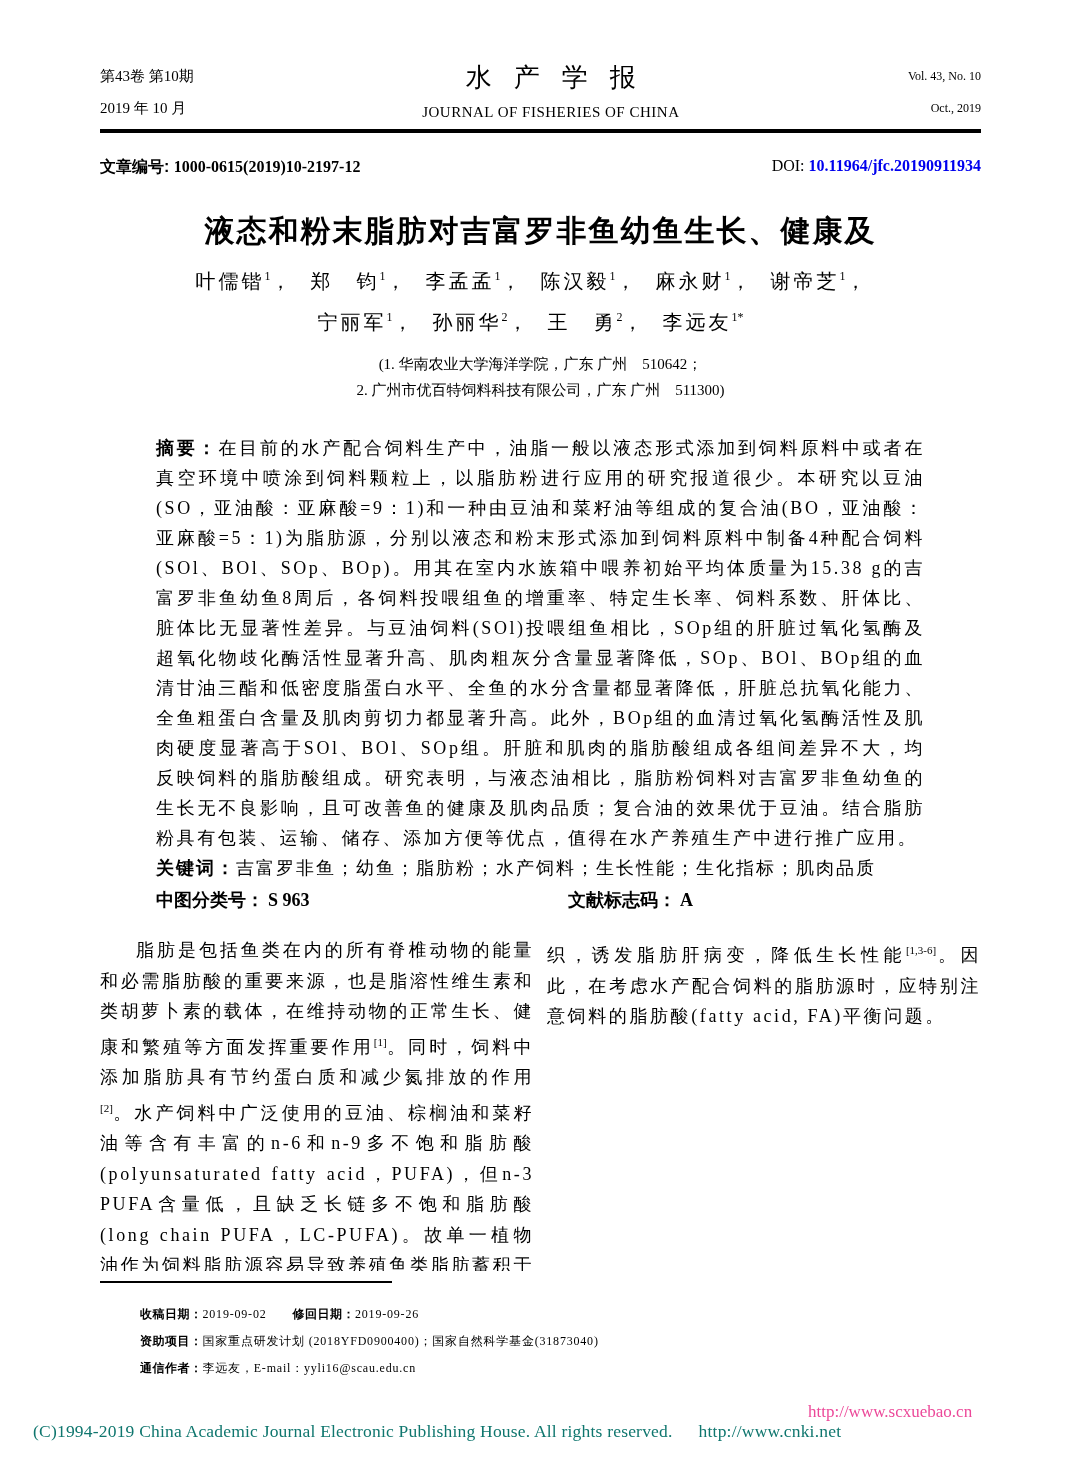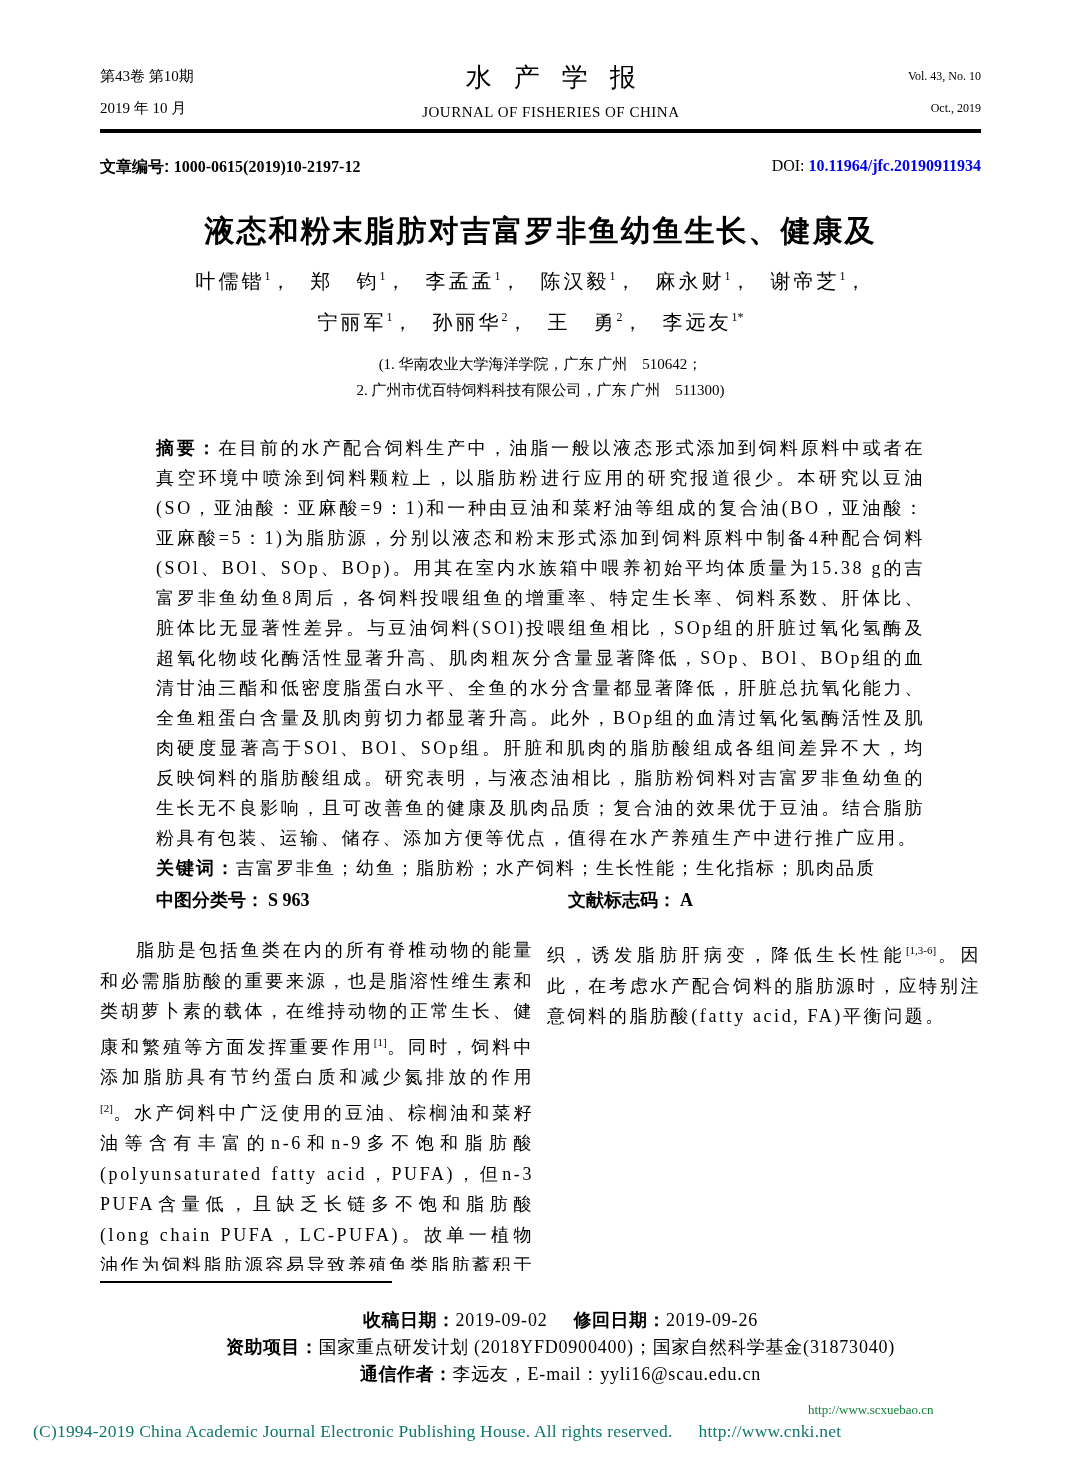--- a/index.html
+++ b/index.html
@@ -49,25 +49,25 @@
   .columns{display:flex;gap:13px;margin-top:20px;}
   .col{
     width:434px;height:336px;overflow:hidden;
     font-size:18px;line-height:30.5px;text-align:justify;letter-spacing:2.6px;
   }
   .col p{margin:0;}
   .indent{text-indent:2em;}
   sup.ref{font-size:11px;letter-spacing:0;}
 
   .fnrule{width:292px;border-top:2px solid #000;margin-top:10px;}
-  .fn{margin:24px 0 0 40px;font-size:18px;line-height:27px;letter-spacing:0.8px;text-align:center;}
+  .fn{margin:18px 0 0 40px;font-size:12px;line-height:27px;letter-spacing:0.8px;}
   .fn .cjkb{letter-spacing:0.5px;}
   .gap2{display:inline-block;width:26px;}
 
-  .sitelink{position:absolute;top:1402px;left:808px;font-size:13px;color:#15803d;text-decoration:none;}
+  .sitelink{position:absolute;top:1402px;left:808px;font-size:17px;color:#ec4899;text-decoration:none;}
   .copyright{position:absolute;top:1421px;left:33px;font-size:17.5px;color:#0f766e;letter-spacing:0.2px;}
   .cnki{margin-left:26px;}
 </style>
 </head>
 <body>
 
 <div class="page">
 
   <div class="hdr">
     <div class="hdr-left">

